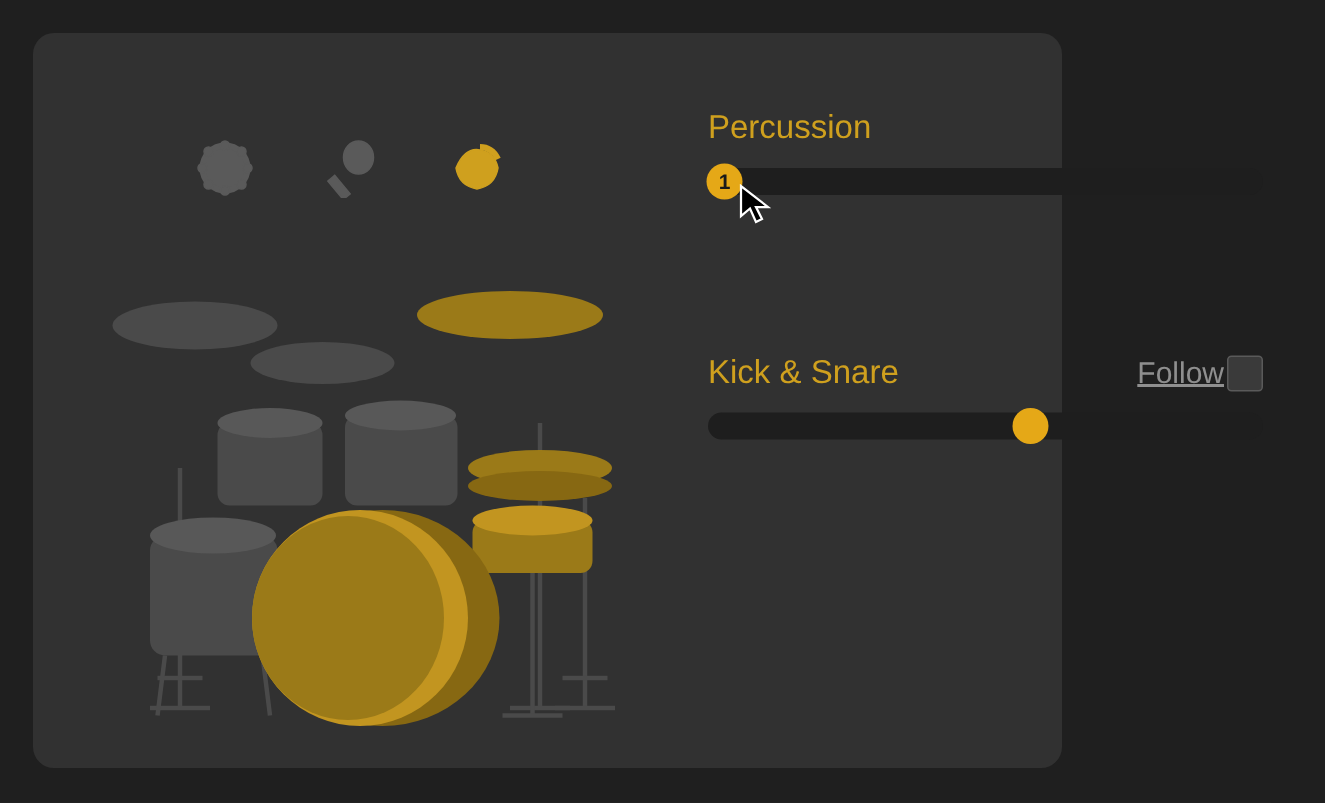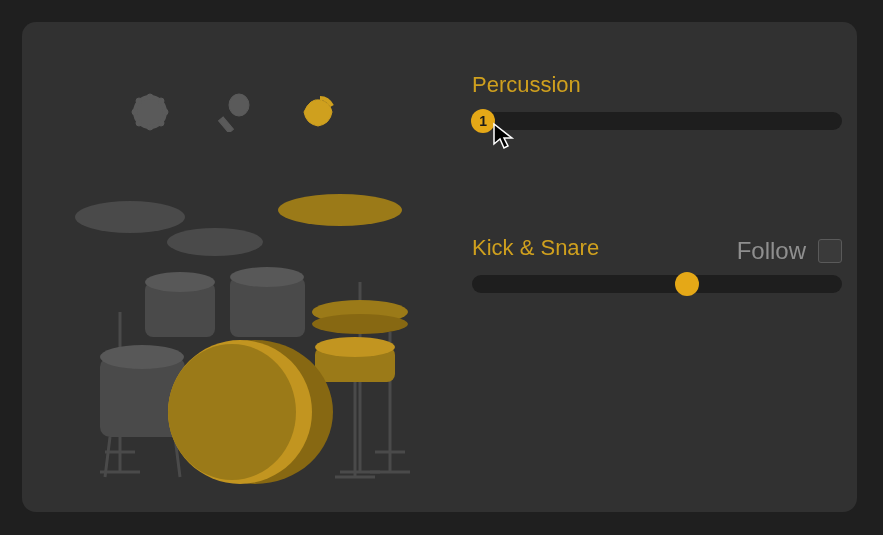--- a/index.html
+++ b/index.html
@@ -6,21 +6,21 @@
     margin:0;padding:0;
     width:883px;height:535px;
     background:#1f1f1f;
     font-family:-apple-system,BlinkMacSystemFont,"Helvetica Neue",Arial,sans-serif;
     color:#cfa01e;
     overflow:hidden;
   }
   .panel{
     position:absolute;
     left:22px;top:22px;
-    width:835px;height:490px;
+    width:686px;height:490px;
     background:#313131;
     border-radius:14px;
   }
   
   .instrument-icons{
     position:absolute;
     left:108px;top:70px;
     display:flex;gap:44px;align-items:center;
   }
   .instrument-icons .ico{
@@ -63,22 +63,22 @@
     background:#e5a817;
     border-radius:50%;
   }
   .slider-thumb.with-label{
     display:flex;align-items:center;justify-content:center;
     font-size:14px;font-weight:700;color:#1a1a1a;
   }
   .follow{
     position:absolute;
     right:0;top:2px;
-    display:flex;align-items:center;gap:12px;
-    color:#8f8f8f;font-size:24px;
+    display:flex;align-items:center;gap:2px;
+    color:#8f8f8f;font-size:20px;text-decoration:underline;
   }
   .follow-box{
     width:22px;height:22px;
     border:1px solid #5a5a5a;
     background:#3a3a3a;
     border-radius:3px;
   }
 
   
   .cursor{

